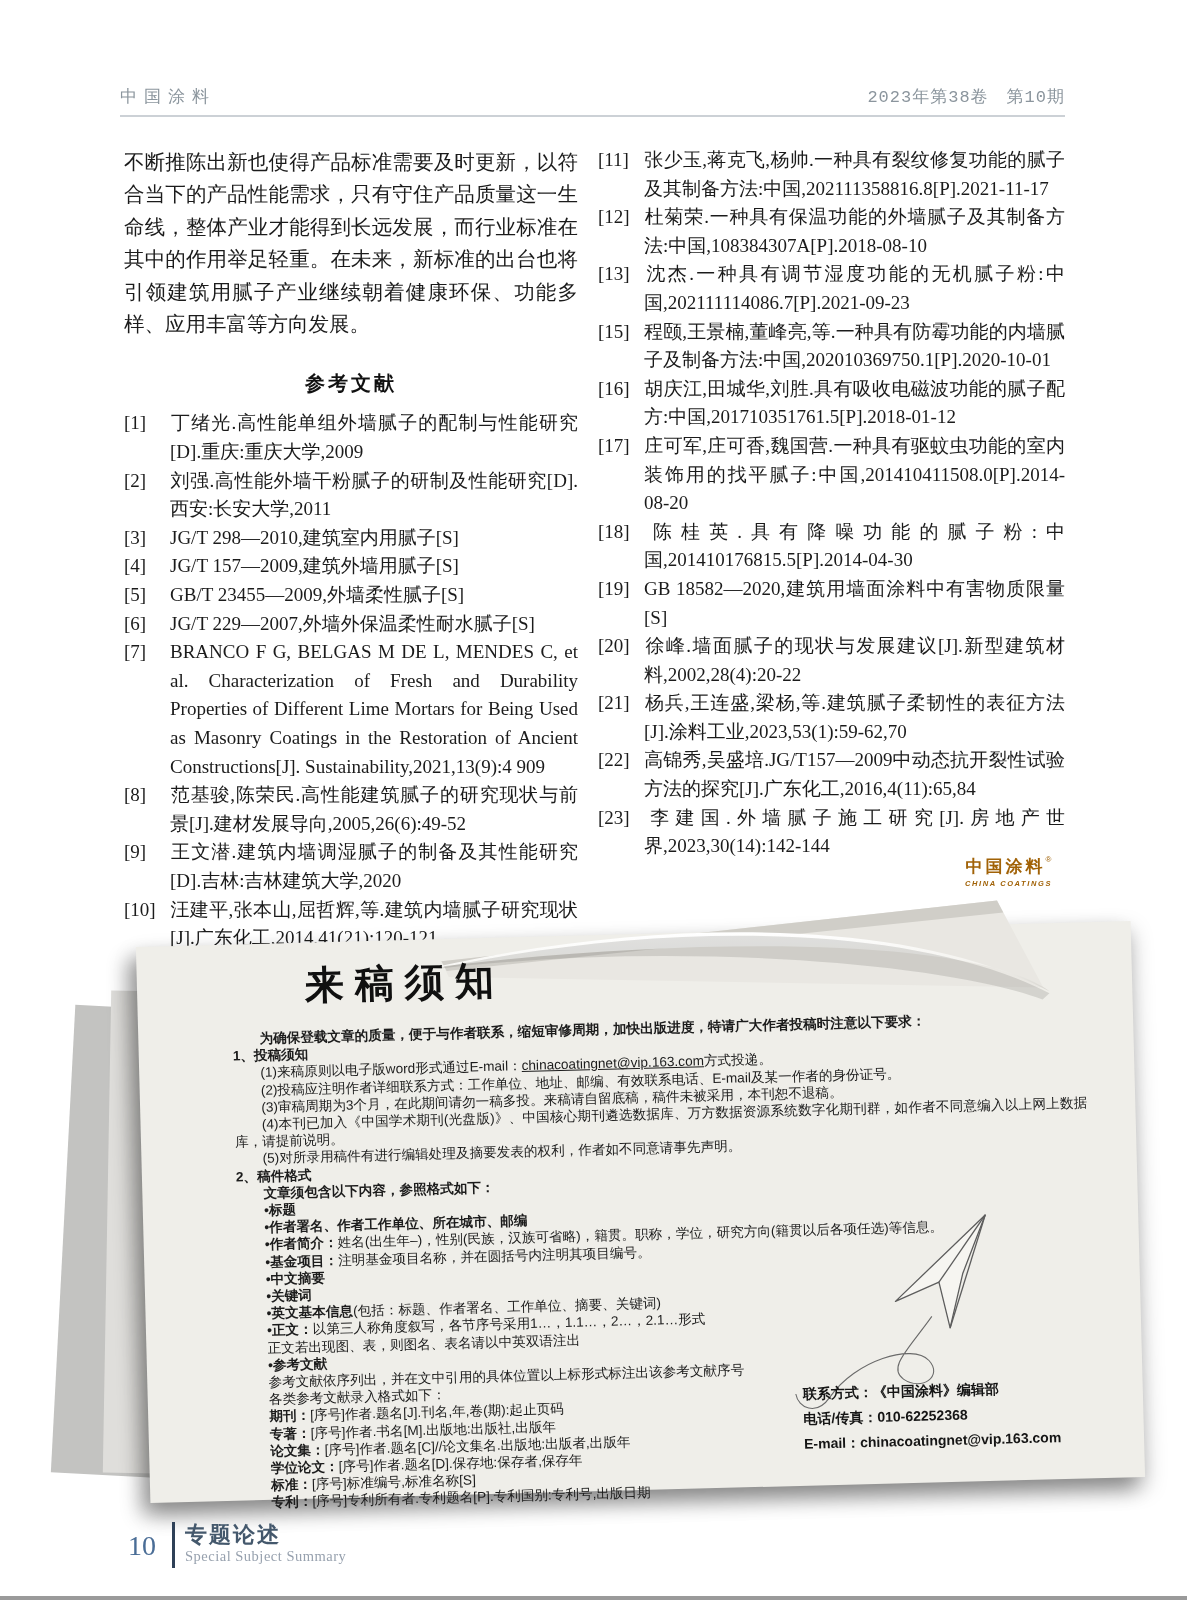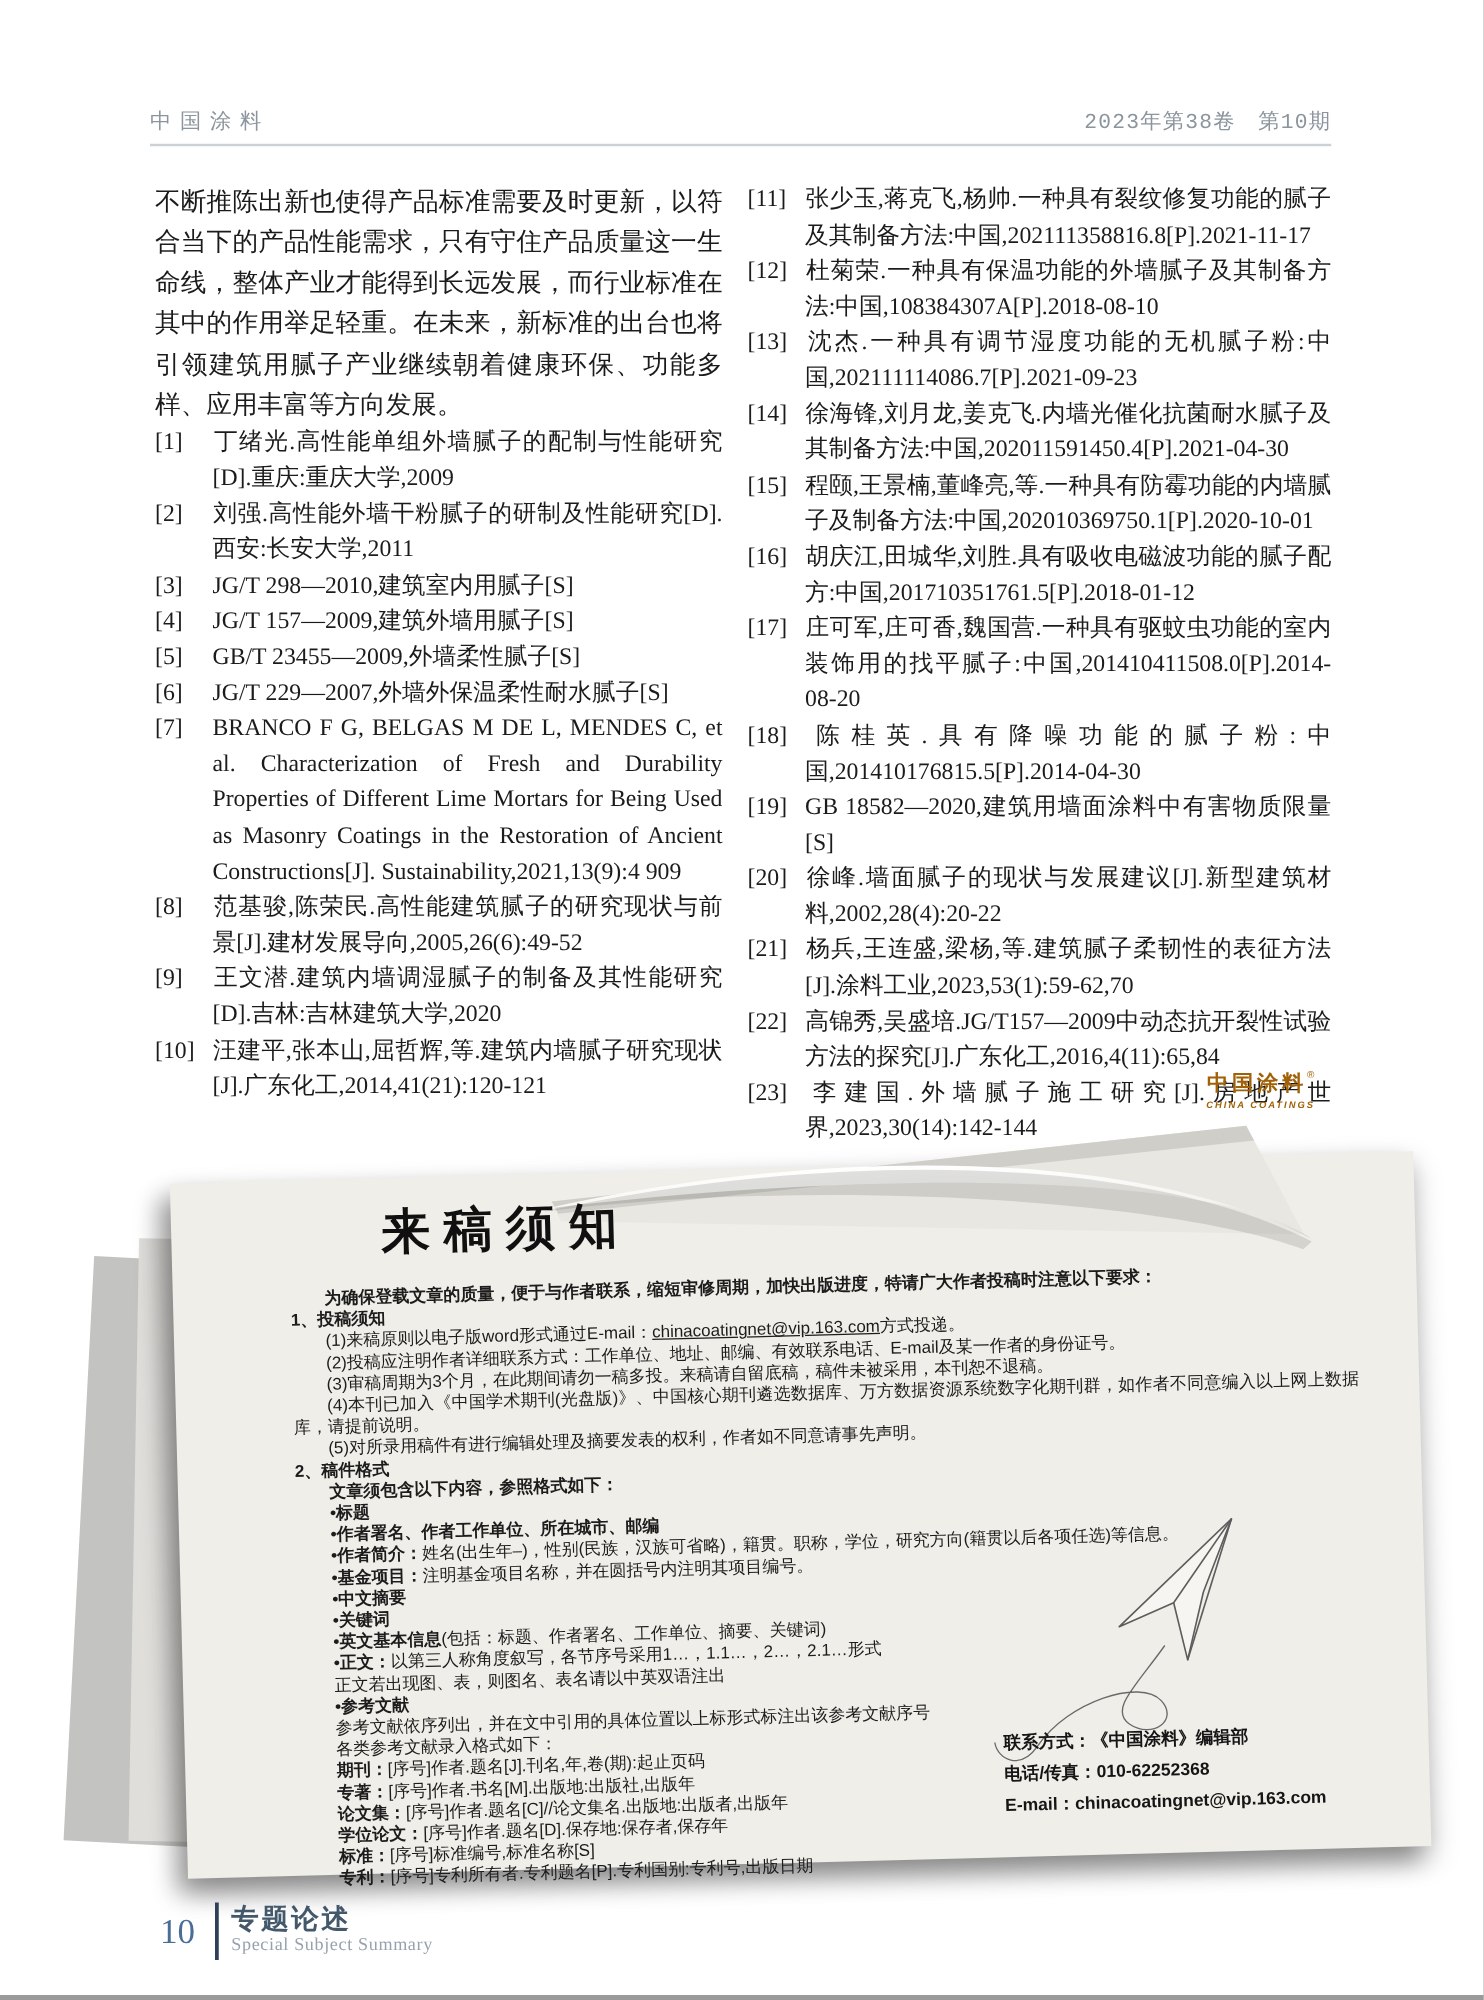--- a/index.html
+++ b/index.html
@@ -76,39 +76,39 @@
 <div class="page">
 
   <div class="header">
     <span class="jname">中国涂料</span>
     <span class="issue">2023年第38卷　第10期</span>
   </div>
 
   <div class="columns">
     <div class="col-left">
       <div class="para">不断推陈出新也使得产品标准需要及时更新，以符合当下的产品性能需求，只有守住产品质量这一生命线，整体产业才能得到长远发展，而行业标准在其中的作用举足轻重。在未来，新标准的出台也将引领建筑用腻子产业继续朝着健康环保、功能多样、应用丰富等方向发展。</div>
+      <div class="ref-title">参考文献</div>
       <div>
           <div class="ref"><span class="ref-no">[1]</span><span>丁绪光.高性能单组外墙腻子的配制与性能研究[D].重庆:重庆大学,2009</span></div>
           <div class="ref"><span class="ref-no">[2]</span><span>刘强.高性能外墙干粉腻子的研制及性能研究[D].西安:长安大学,2011</span></div>
           <div class="ref"><span class="ref-no">[3]</span><span>JG/T 298—2010,建筑室内用腻子[S]</span></div>
           <div class="ref"><span class="ref-no">[4]</span><span>JG/T 157—2009,建筑外墙用腻子[S]</span></div>
           <div class="ref"><span class="ref-no">[5]</span><span>GB/T 23455—2009,外墙柔性腻子[S]</span></div>
           <div class="ref"><span class="ref-no">[6]</span><span>JG/T 229—2007,外墙外保温柔性耐水腻子[S]</span></div>
           <div class="ref"><span class="ref-no">[7]</span><span>BRANCO F G, BELGAS M DE L, MENDES C, et al. Characterization of Fresh and Durability Properties of Different Lime Mortars for Being Used as Masonry Coatings in the Restoration of Ancient Constructions[J]. Sustainability,2021,13(9):4 909</span></div>
           <div class="ref"><span class="ref-no">[8]</span><span>范基骏,陈荣民.高性能建筑腻子的研究现状与前景[J].建材发展导向,2005,26(6):49-52</span></div>
           <div class="ref"><span class="ref-no">[9]</span><span>王文潜.建筑内墙调湿腻子的制备及其性能研究[D].吉林:吉林建筑大学,2020</span></div>
           <div class="ref"><span class="ref-no">[10]</span><span>汪建平,张本山,屈哲辉,等.建筑内墙腻子研究现状[J].广东化工,2014,41(21):120-121</span></div>
         </div>
     </div>
     <div class="col-right">
       <div>
           <div class="ref"><span class="ref-no">[11]</span><span>张少玉,蒋克飞,杨帅.一种具有裂纹修复功能的腻子及其制备方法:中国,202111358816.8[P].2021-11-17</span></div>
           <div class="ref"><span class="ref-no">[12]</span><span>杜菊荣.一种具有保温功能的外墙腻子及其制备方法:中国,108384307A[P].2018-08-10</span></div>
           <div class="ref"><span class="ref-no">[13]</span><span>沈杰.一种具有调节湿度功能的无机腻子粉:中国,202111114086.7[P].2021-09-23</span></div>
-          <div class="ref"><span class="ref-no">[14]</span><span>徐海锋,刘月龙,姜克飞.内墙光催化抗菌耐水腻子及其制备方法:中国,202011591450.4[P].2021-04-30</span></div>
           <div class="ref"><span class="ref-no">[15]</span><span>程颐,王景楠,董峰亮,等.一种具有防霉功能的内墙腻子及制备方法:中国,202010369750.1[P].2020-10-01</span></div>
           <div class="ref"><span class="ref-no">[16]</span><span>胡庆江,田城华,刘胜.具有吸收电磁波功能的腻子配方:中国,201710351761.5[P].2018-01-12</span></div>
           <div class="ref"><span class="ref-no">[17]</span><span>庄可军,庄可香,魏国营.一种具有驱蚊虫功能的室内装饰用的找平腻子:中国,201410411508.0[P].2014-08-20</span></div>
           <div class="ref"><span class="ref-no">[18]</span><span>陈桂英.具有降噪功能的腻子粉:中国,201410176815.5[P].2014-04-30</span></div>
           <div class="ref"><span class="ref-no">[19]</span><span>GB 18582—2020,建筑用墙面涂料中有害物质限量[S]</span></div>
           <div class="ref"><span class="ref-no">[20]</span><span>徐峰.墙面腻子的现状与发展建议[J].新型建筑材料,2002,28(4):20-22</span></div>
           <div class="ref"><span class="ref-no">[21]</span><span>杨兵,王连盛,梁杨,等.建筑腻子柔韧性的表征方法[J].涂料工业,2023,53(1):59-62,70</span></div>
           <div class="ref"><span class="ref-no">[22]</span><span>高锦秀,吴盛培.JG/T157—2009中动态抗开裂性试验方法的探究[J].广东化工,2016,4(11):65,84</span></div>
           <div class="ref"><span class="ref-no">[23]</span><span>李建国.外墙腻子施工研究[J].房地产世界,2023,30(14):142-144</span></div>
         </div>

